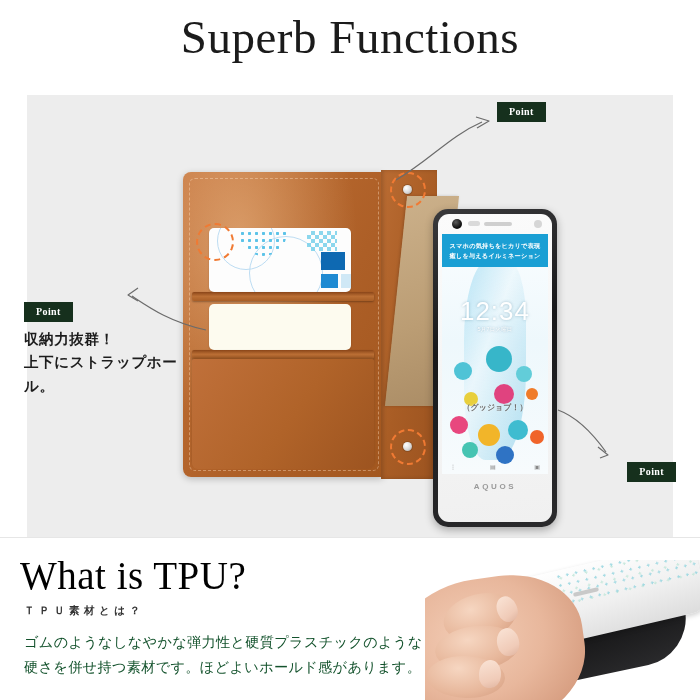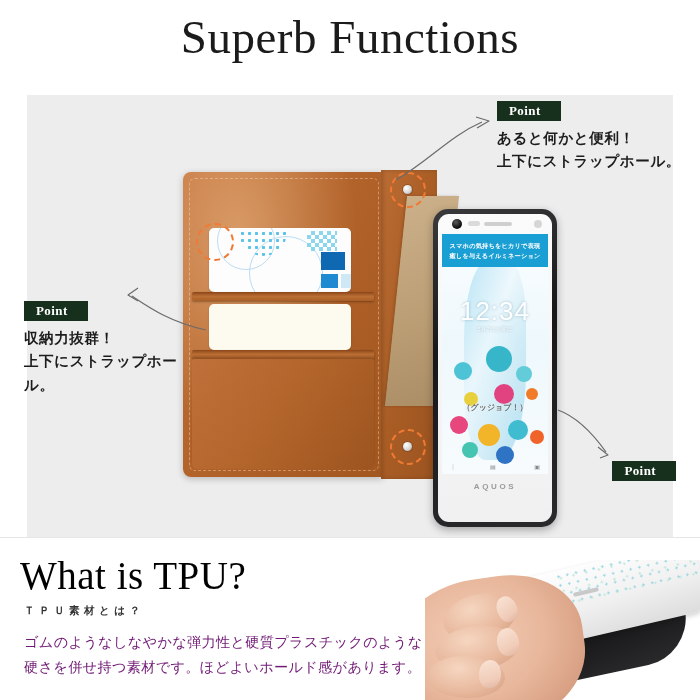--- a/index.html
+++ b/index.html
@@ -32,22 +32,22 @@
     position: absolute; left: 27px; top: 95px;
     width: 646px; height: 442px;
     background: #ededed;
   }
 
   
   .point-badge {
     display: inline-block;
     background: #16301d; color: #ffffff;
     font-family: "Liberation Serif", "DejaVu Serif", serif;
-    font-weight: 700; font-size: 13px;
-    padding: 1px 20px 2px 12px;
+    font-weight: 700; font-size: 10px;
+    padding: 1px 12px 2px 12px;
     line-height: 17px;
     letter-spacing: 0.4px;
   }
   .point-lines { font-size: 14.5px; color: #1c1c1c; font-weight: 700; line-height: 1.62; letter-spacing: 0.6px; }
 
   .pt-top { position: absolute; left: 497px; top: 101px; width: 200px; }
   .pt-top .point-lines { margin-top: 6px; }
 
   .pt-left { position: absolute; left: 24px; top: 301px; width: 180px; }
   .pt-left .point-lines { margin-top: 6px; }
@@ -221,21 +221,21 @@
     font-family: "Liberation Serif", "DejaVu Serif", serif;
     font-size: 39px; color: #000000; font-weight: 400; line-height: 1;
     letter-spacing: .5px;
   }
   .tpu-sub {
     position: absolute; left: 24px; top: 56px;
     font-size: 10.5px; color: #333; font-weight: 700; letter-spacing: 4.5px;
   }
   .tpu-body {
     position: absolute; left: 24px; top: 82px; width: 400px;
-    font-size: 14.2px; color: #701a75; line-height: 1.78; letter-spacing: .3px;
+    font-size: 14.2px; color: #14532d; line-height: 1.78; letter-spacing: .3px;
   }
   .photo {
     position: absolute; left: 425px; top: 12px; width: 275px; height: 140px;
     background: #ffffff; overflow: hidden;
   }
   .ph-hand {
     position: absolute; left: -30px; top: 18px; width: 190px; height: 150px;
     background: radial-gradient(ellipse at 42% 38%, #f3cdb6 0%, #e8b79c 46%, #d79e81 78%, #c98f72 100%);
     border-radius: 46% 40% 48% 52%;
     transform: rotate(-8deg);
@@ -363,24 +363,20 @@
       <path d="M476,117 L489,121 L477,128" stroke-linejoin="round"></path>
       <path d="M206,330 C170,322 150,308 132,296"></path>
       <path d="M138,288 L128,295 L138,301" stroke-linejoin="round"></path>
       <path d="M558,410 C580,418 596,438 606,452"></path>
       <path d="M598,447 L608,455 L600,458" stroke-linejoin="round"></path>
     </g>
   </svg>
 
   <div class="pt-top">
     <span class="point-badge">Point</span>
-    <div class="point-lines">
-      <div>あると何かと便利！</div>
-      <div>上下にストラップホール。</div>
-    </div>
   </div>
 
   <div class="pt-left">
     <span class="point-badge">Point</span>
     <div class="point-lines">
       <div>収納力抜群！</div>
       <div>上下にストラップホール。</div>
     </div>
   </div>
 

